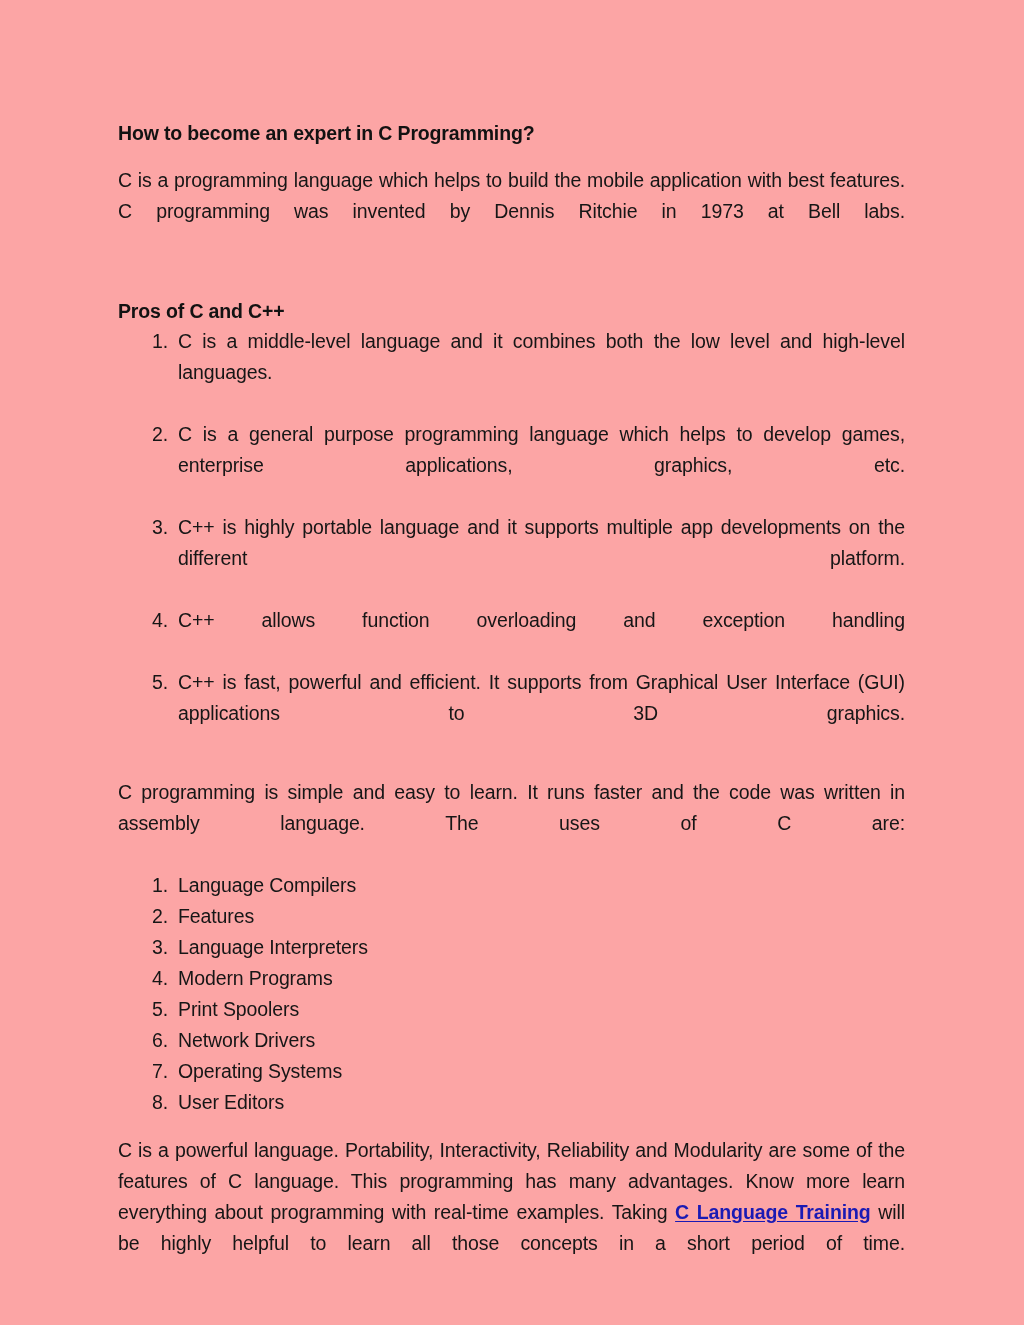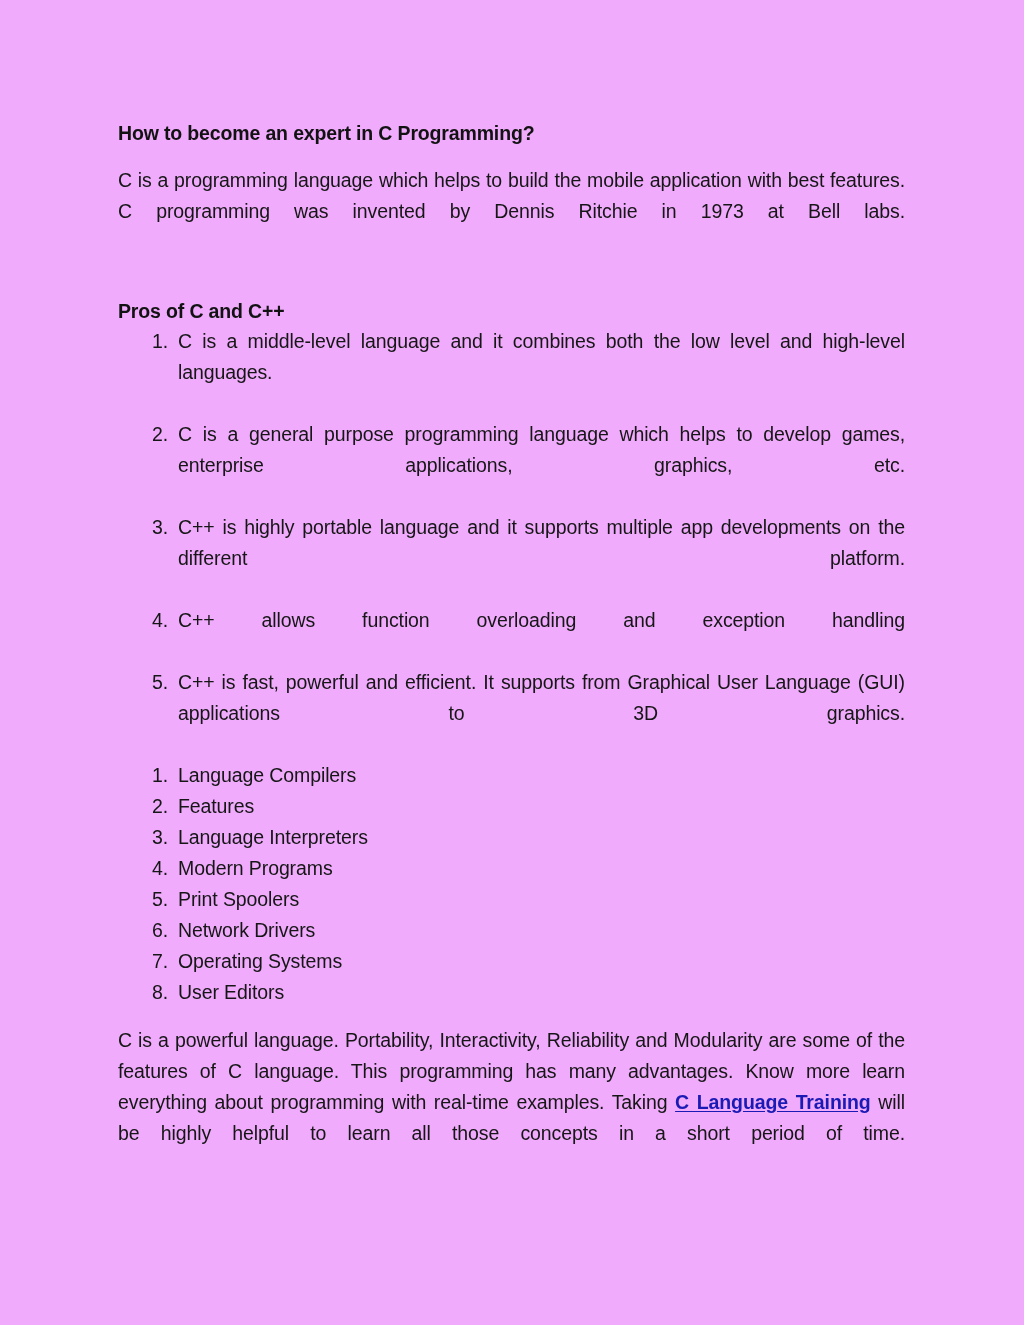--- a/index.html
+++ b/index.html
@@ -13,21 +13,21 @@
     font-family: "Liberation Sans", "DejaVu Sans", sans-serif;
     color: #111111;
     -webkit-font-smoothing: antialiased;
   }
 
   .page {
     position: relative;
     width: 1024px;
     height: 1325px;
     margin: 0 auto;
-    background: #f0abfc;
+    background: #fca5a5;
     overflow: hidden;
     box-sizing: border-box;
   }
 
   .content {
     position: absolute;
     left: 118px;
     top: 118px;
     width: 787px;
   }
@@ -157,25 +157,26 @@
       <li>
         <span class="marker">3.</span>
         <span class="li-text">C++ is highly portable language and it supports multiple app developments on the different platform.</span>
       </li>
       <li>
         <span class="marker">4.</span>
         <span class="li-text">C++ allows function overloading and exception handling</span>
       </li>
       <li>
         <span class="marker">5.</span>
-        <span class="li-text">C++ is fast, powerful and efficient. It supports from Graphical User Language (GUI) applications to 3D graphics.</span>
+        <span class="li-text">C++ is fast, powerful and efficient. It supports from Graphical User Interface (GUI) applications to 3D graphics.</span>
       </li>
     </ol>
 
 
+    <p class="para para-after-heading">C programming is simple and easy to learn. It runs faster and the code was written in assembly language. The uses of C are:</p>
 
     <ol class="doc-list plain list-after-para">
       <li>
         <span class="marker">1.</span>
         <span class="li-text">Language Compilers</span>
       </li>
       <li>
         <span class="marker">2.</span>
         <span class="li-text">Features</span>
       </li>

